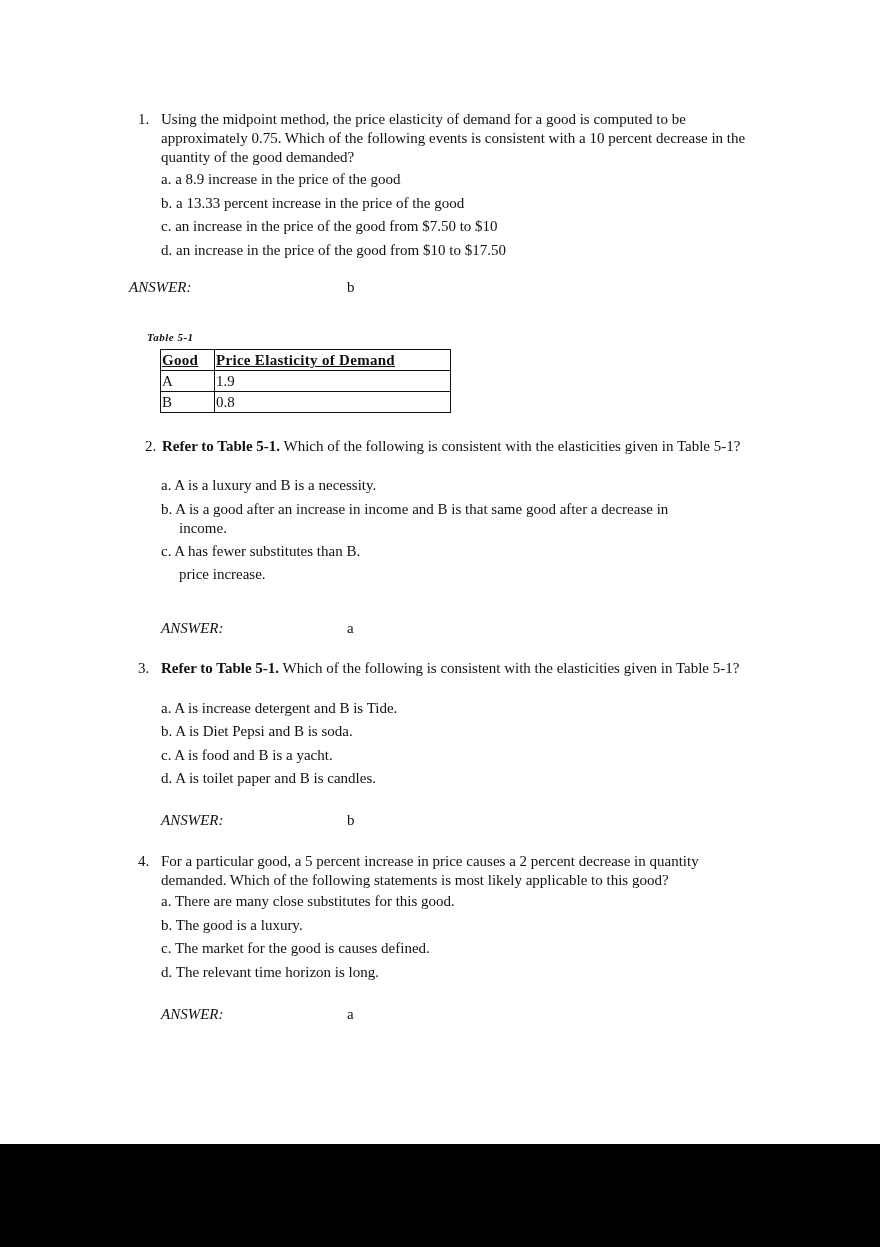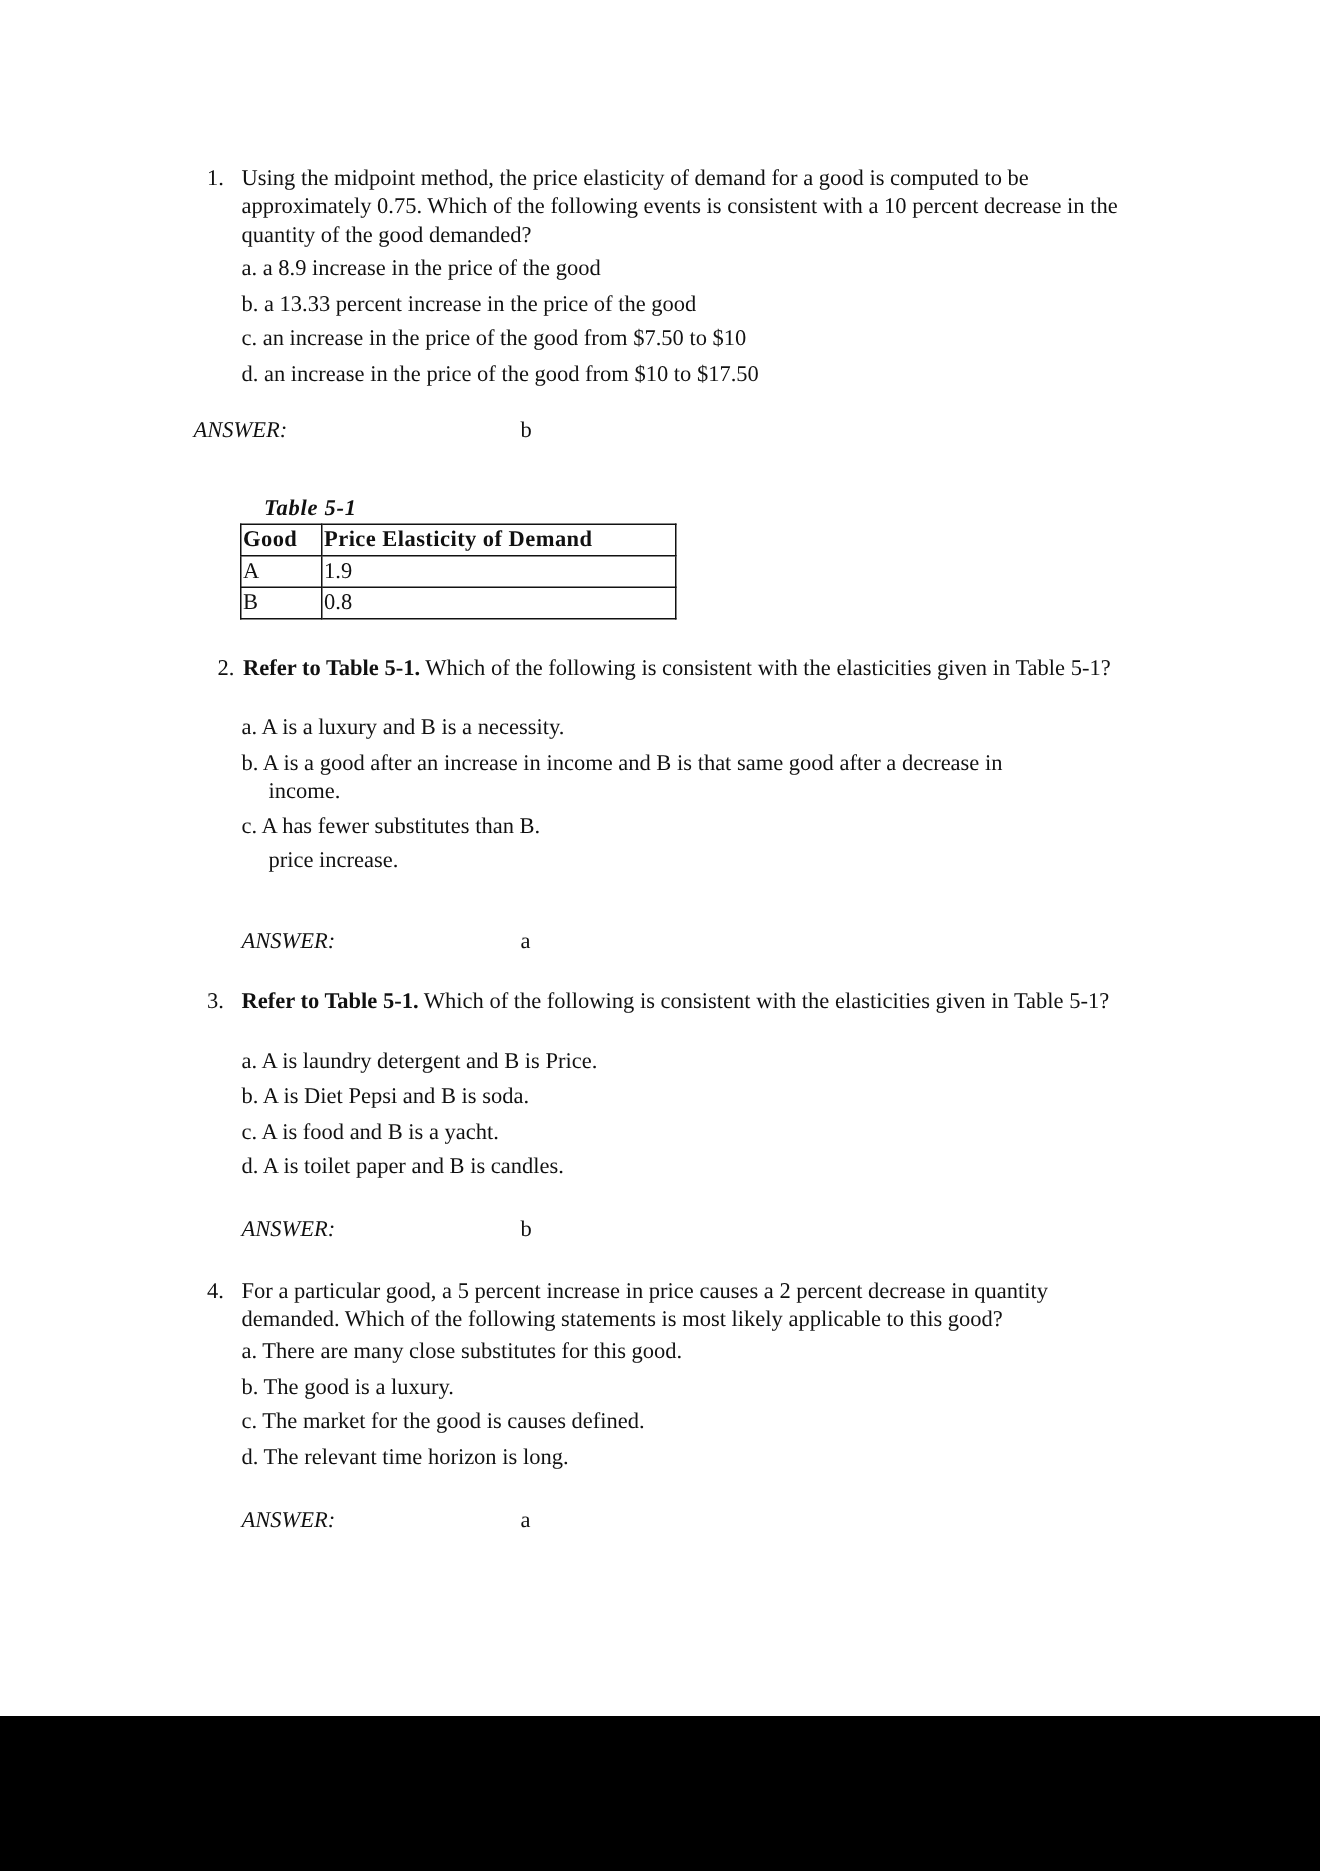--- a/index.html
+++ b/index.html
@@ -20,36 +20,36 @@
       background: #fff;
     }
     .q-num { position: absolute; font-size: 15px; line-height: 19px; }
     .q-text { position: absolute; font-size: 15px; line-height: 19px; width: 590px; white-space: normal; }
     .opt { position: absolute; font-size: 15px; line-height: 19px; white-space: nowrap; }
     .opt-wrap { position: absolute; font-size: 15px; line-height: 19px; width: 560px; }
     .opt-wrap .cont { display: block; padding-left: 18px; }
     .ans-label { position: absolute; font-size: 15px; line-height: 19px; font-style: italic; }
     .ans-val { position: absolute; font-size: 15px; line-height: 19px; }
     b { font-weight: bold; }
-    .tbl-caption { position: absolute; left: 176px; top: 331px; font-size: 15px; font-weight: bold; font-style: italic; letter-spacing: 0.5px; }
+    .tbl-caption { position: absolute; left: 147px; top: 331px; font-size: 11px; font-weight: bold; font-style: italic; letter-spacing: 0.5px; }
     table.el {
       position: absolute;
       left: 160px; top: 349px;
       border-collapse: collapse;
       font-size: 15px;
     }
     table.el td, table.el th {
       border: 1.5px solid #111;
       padding: 0 0 0 1px;
       height: 20px;
       line-height: 20px;
       text-align: left;
       vertical-align: middle;
     }
-    table.el th { font-weight: bold; letter-spacing: 0.3px; }
+    table.el th { font-weight: bold; letter-spacing: 0.3px; text-decoration: underline; }
     table.el .c1 { width: 52px; }
     table.el .c2 { width: 234px; }
   </style>
 </head>
 <body>
 
 <div class="page">
 
   <div>
     <span class="q-num" style="left:138px; top:110px;">1.</span>
@@ -92,21 +92,21 @@
     <div class="opt-wrap" style="left:161px; top:565px;">
       <span class="cont">price increase.</span>
     </div>
     <span class="ans-label" style="left:161px; top:619px;">ANSWER:</span>
     <span class="ans-val" style="left:347px; top:619px;">a</span>
   </div>
 
   <div>
     <span class="q-num" style="left:138px; top:659px;">3.</span>
     <div class="q-text" style="left:161px; top:659px;"><b>Refer to Table 5-1.</b><span> Which of the following is consistent with the elasticities given in Table 5-1?</span></div>
-    <div class="opt" style="left:161px; top:699px;">a. A is laundry detergent and B is Price.</div>
+    <div class="opt" style="left:161px; top:699px;">a. A is increase detergent and B is Tide.</div>
     <div class="opt" style="left:161px; top:722px;">b. A is Diet Pepsi and B is soda.</div>
     <div class="opt" style="left:161px; top:746px;">c. A is food and B is a yacht.</div>
     <div class="opt" style="left:161px; top:769px;">d. A is toilet paper and B is candles.</div>
     <span class="ans-label" style="left:161px; top:811px;">ANSWER:</span>
     <span class="ans-val" style="left:347px; top:811px;">b</span>
   </div>
 
   <div>
     <span class="q-num" style="left:138px; top:852px;">4.</span>
     <div class="q-text" style="left:161px; top:852px;">For a particular good, a 5 percent increase in price causes a 2 percent decrease in quantity demanded. Which of the following statements is most likely applicable to this good?</div>

